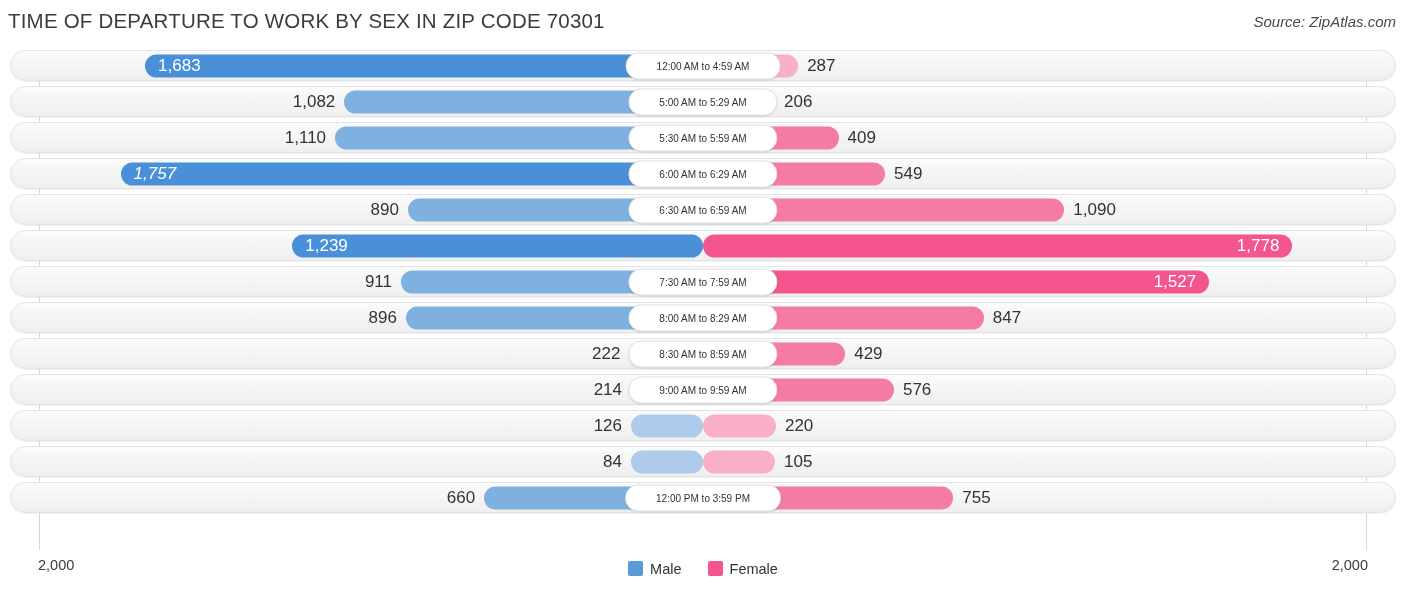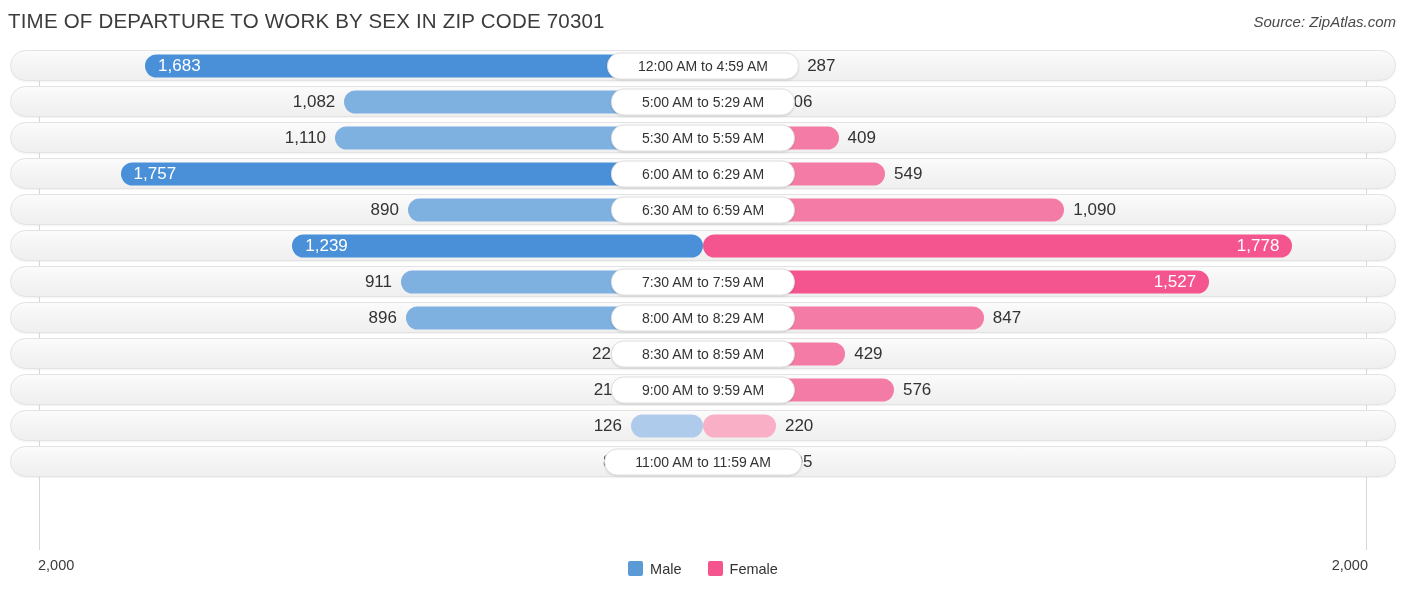--- a/index.html
+++ b/index.html
@@ -48,21 +48,21 @@
 
   
   .center-pill{
     position:absolute;left:50%;top:50%;
     transform:translate(-50%,-50%);
     height:25px;line-height:25px;
     padding:0 30px;
     background:#fff;
     border:1px solid #e0e0e0;
     border-radius:13px;
-    font-size:14px;color:#333;
+    font-size:10px;color:#333;
     white-space:nowrap;
     z-index:5;
     box-shadow:0 1px 2px rgba(0,0,0,.10);
   }
 
   
   .bar{
     position:absolute;top:50%;
     transform:translateY(-50%);
     height:23px;
@@ -131,21 +131,21 @@
             <div class="bar-cap " style="left: 144.583px; margin-left: 50%; top: 50%; transform: translateY(-50%);">409</div>
             <div class="bar male" style="width: 367.965px; background: rgb(126, 176, 224);"></div>
             <div class="bar female" style="width: 135.583px; background: rgb(244, 123, 166);"></div>
             <div class="center-pill">5:30 AM to 5:59 AM</div>
           </div>
         </div>
         <div class="row">
           <div class="row-inner">
             <div class="bar-cap " style="left: 190.994px; margin-left: 50%; top: 50%; transform: translateY(-50%);">549</div>
             <div class="bar male" style="width: 582.445px; background: rgb(74, 144, 217);">
-              <div class="bar-cap inside" style="left: 13px;">1,757</div>
+              <div class="bar-cap inside" style="left: 13px; font-style: italic;">1,757</div>
             </div>
             <div class="bar female" style="width: 181.994px; background: rgb(244, 123, 166);"></div>
             <div class="center-pill">6:00 AM to 6:29 AM</div>
           </div>
         </div>
         <div class="row">
           <div class="row-inner">
             <div class="bar-cap " style="right: 304.035px; position: absolute; left: auto; margin-right: 50%; transform: translateY(-50%); top: 50%;">890</div>
             <div class="bar-cap " style="left: 370.335px; margin-left: 50%; top: 50%; transform: translateY(-50%);">1,090</div>
             <div class="bar male" style="width: 295.035px; background: rgb(126, 176, 224);"></div>
@@ -207,21 +207,29 @@
             <div class="bar male" style="width: 72px; background: rgb(175, 203, 236);"></div>
             <div class="bar female" style="width: 72.93px; background: rgb(249, 175, 198);"></div>
           </div>
         </div>
         <div class="row">
           <div class="row-inner">
             <div class="bar-cap " style="right: 81px; position: absolute; left: auto; margin-right: 50%; transform: translateY(-50%); top: 50%;">84</div>
             <div class="bar-cap " style="left: 81px; margin-left: 50%; top: 50%; transform: translateY(-50%);">105</div>
             <div class="bar male" style="width: 72px; background: rgb(175, 203, 236);"></div>
             <div class="bar female" style="width: 72px; background: rgb(249, 175, 198);"></div>
-            <div class="center-pill">11:00 AM to 11:59 AM</div>
+          </div>
+        </div>
+        <div class="row">
+          <div class="row-inner">
+            <div class="bar-cap " style="right: 227.79px; position: absolute; left: auto; margin-right: 50%; transform: translateY(-50%); top: 50%;">660</div>
+            <div class="bar-cap " style="left: 259.283px; margin-left: 50%; top: 50%; transform: translateY(-50%);">755</div>
+            <div class="bar male" style="width: 218.79px; background: rgb(126, 176, 224);"></div>
+            <div class="bar female" style="width: 250.282px; background: rgb(244, 123, 166);"></div>
+            <div class="center-pill">12:00 PM to 3:59 PM</div>
           </div>
         </div>
       </div>
   </div>
 
   <div class="axis-left">2,000</div>
   <div class="axis-right">2,000</div>
 
   <div class="legend" id="legend-host">
       <div class="legend-item">

